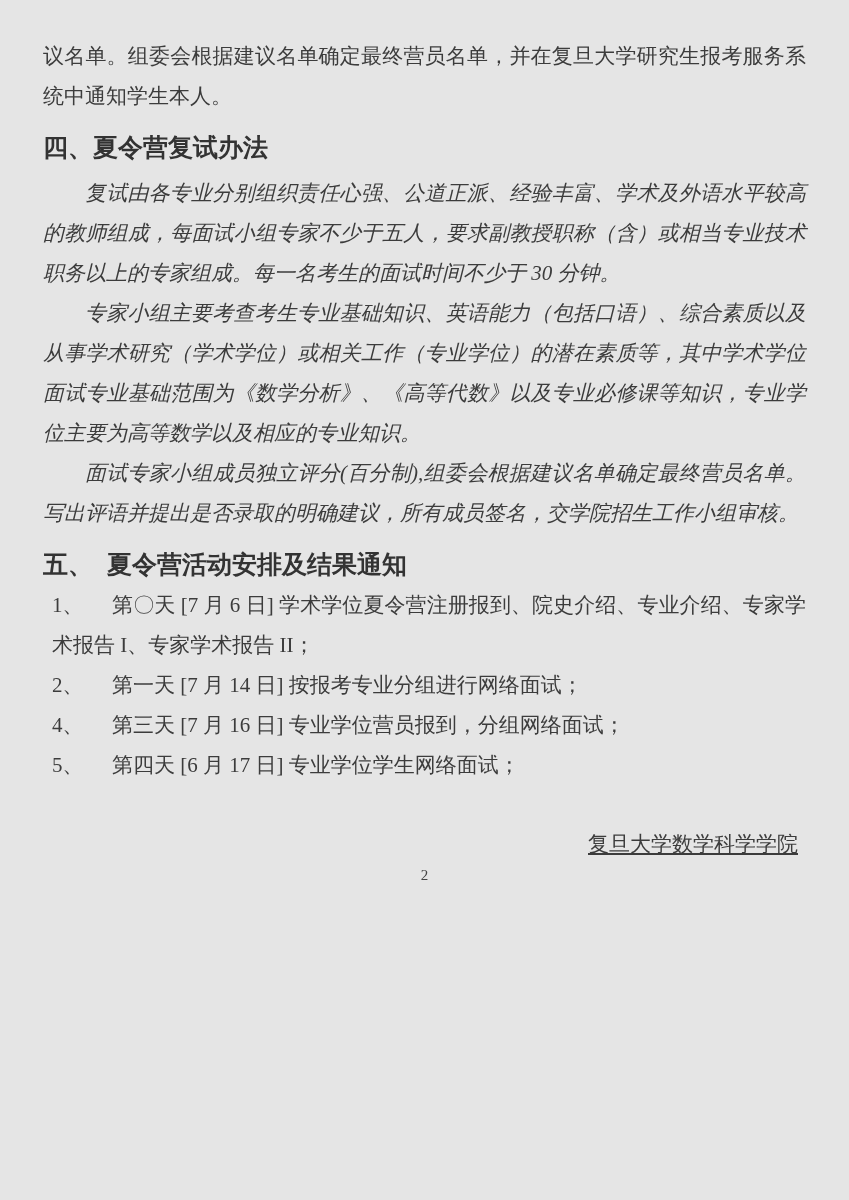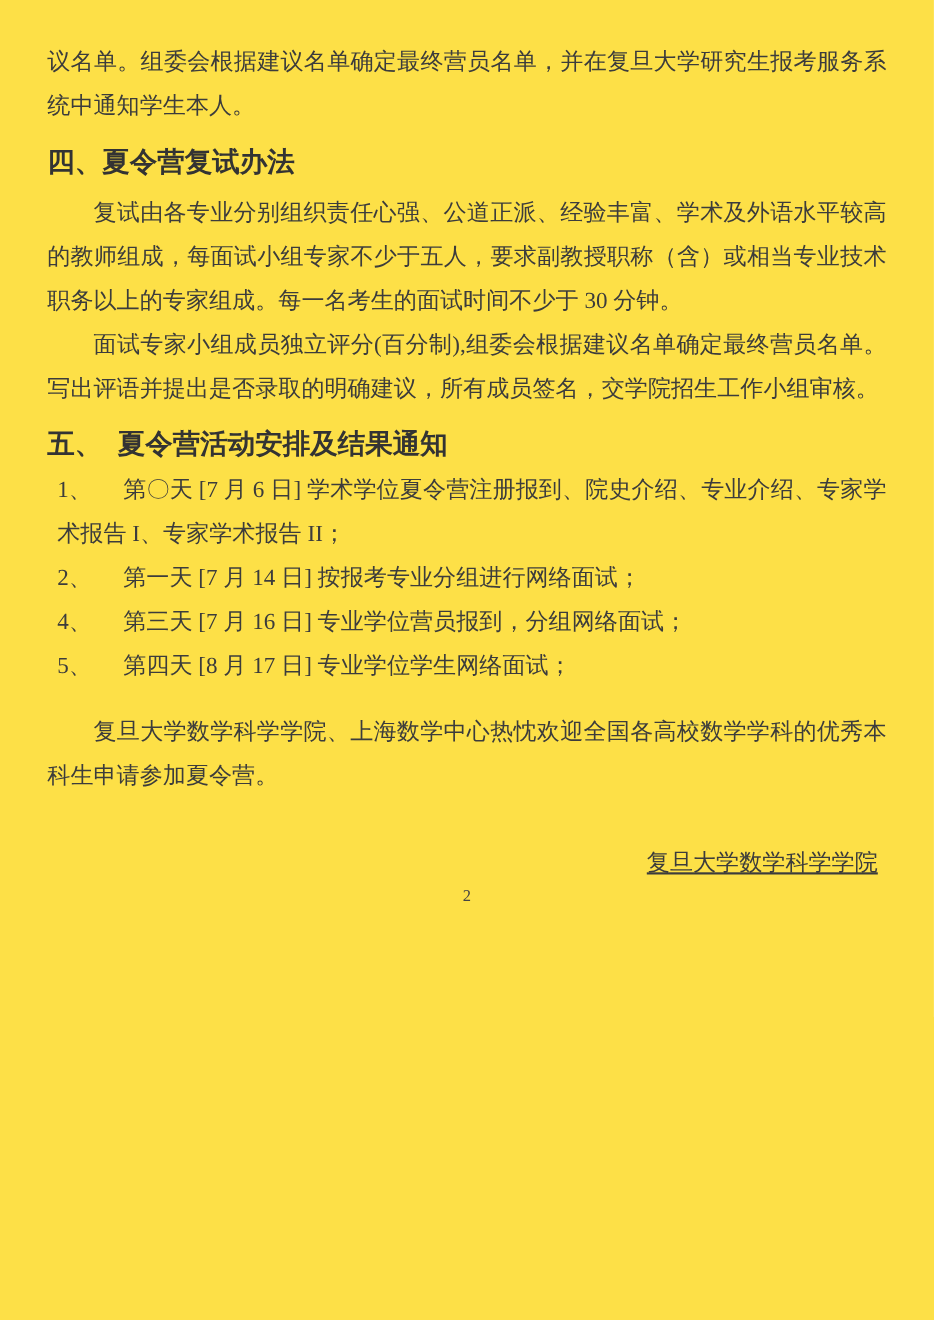--- a/index.html
+++ b/index.html
@@ -4,35 +4,35 @@
 <style>
   html, body {
     margin: 0;
     padding: 0;
     background: #ffffff;
   }
   .page {
     position: relative;
     width: 849px;
     height: 1200px;
-    background: #fde047;
+    background: #e5e5e5;
     overflow: hidden;
     font-family: "Liberation Serif", "DejaVu Serif", serif;
     color: #3c3c3c;
   }
   .content {
     padding: 36px 43px 0 43px;
   }
   p { margin: 0; }
   .body {
     font-size: 21px;
     line-height: 40px;
     text-align: justify;
   }
-  .indent { text-indent: 2em; }
+  .indent { text-indent: 2em; font-style: italic; }
   .heading {
     font-size: 25px;
     font-weight: 700;
     line-height: 40px;
     margin: 12px 0 0 0;
     color: #333333;
   }
   .heading .h-num { font-weight: 700; }
   .heading .h-num-wide { margin-right: 14px; }
   .after-heading { margin-top: 5px; }
@@ -62,38 +62,38 @@
 
 <div class="page">
   <div class="content">
 
     <p class="body">议名单。组委会根据建议名单确定最终营员名单，并在复旦大学研究生报考服务系统中通知学生本人。</p>
 
     <h2 class="heading"><span class="h-num">四、</span><span>夏令营复试办法</span></h2>
 
     <p class="body indent after-heading">复试由各专业分别组织责任心强、公道正派、经验丰富、学术及外语水平较高的教师组成，每面试小组专家不少于五人，要求副教授职称（含）或相当专业技术职务以上的专家组成。每一名考生的面试时间不少于 30 分钟。</p>
 
+    <p class="body indent">专家小组主要考查考生专业基础知识、英语能力（包括口语）、综合素质以及从事学术研究（学术学位）或相关工作（专业学位）的潜在素质等，其中学术学位面试专业基础范围为《数学分析》、《高等代数》以及专业必修课等知识，专业学位主要为高等数学以及相应的专业知识。</p>
 
     <p class="body indent">面试专家小组成员独立评分(百分制),组委会根据建议名单确定最终营员名单。写出评语并提出是否录取的明确建议，所有成员签名，交学院招生工作小组审核。</p>
 
     <h2 class="heading"><span class="h-num h-num-wide">五、</span><span>夏令营活动安排及结果通知</span></h2>
 
     <div class="schedule-list">
       <p class="body li"><span class="li-num">1、</span><span>第〇天 [7 月 6 日] 学术学位夏令营注册报到、院史介绍、专业介绍、专家学术报告 I、专家学术报告 II；</span></p>
 
       <p class="body li"><span class="li-num">2、</span><span>第一天 [7 月 14 日] 按报考专业分组进行网络面试；</span></p>
 
 
       <p class="body li"><span class="li-num">4、</span><span>第三天 [7 月 16 日] 专业学位营员报到，分组网络面试；</span></p>
 
-      <p class="body li"><span class="li-num">5、</span><span>第四天 [8 月 17 日] 专业学位学生网络面试；</span></p>
+      <p class="body li"><span class="li-num">5、</span><span>第四天 [6 月 17 日] 专业学位学生网络面试；</span></p>
 
     </div>
 
-    <p class="body indent closing">复旦大学数学科学学院、上海数学中心热忱欢迎全国各高校数学学科的优秀本科生申请参加夏令营。</p>
 
     <div class="signature">
       <p>复旦大学数学科学学院</p>
     </div>
 
     <p class="pagenum">2</p>
 
   </div>
 </div>
 

